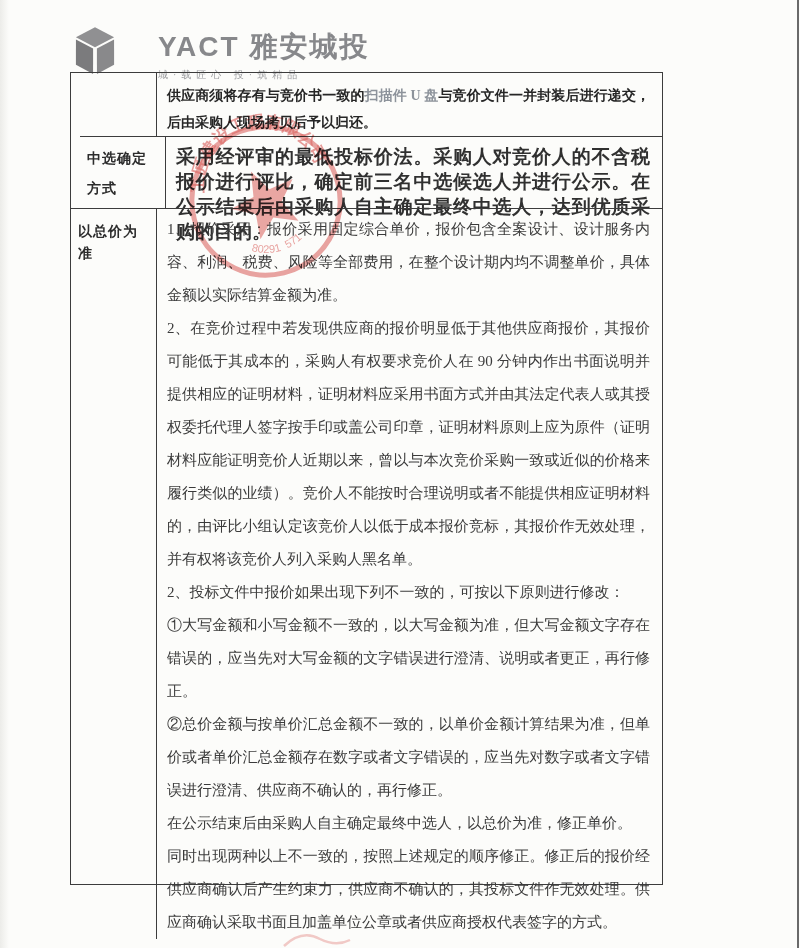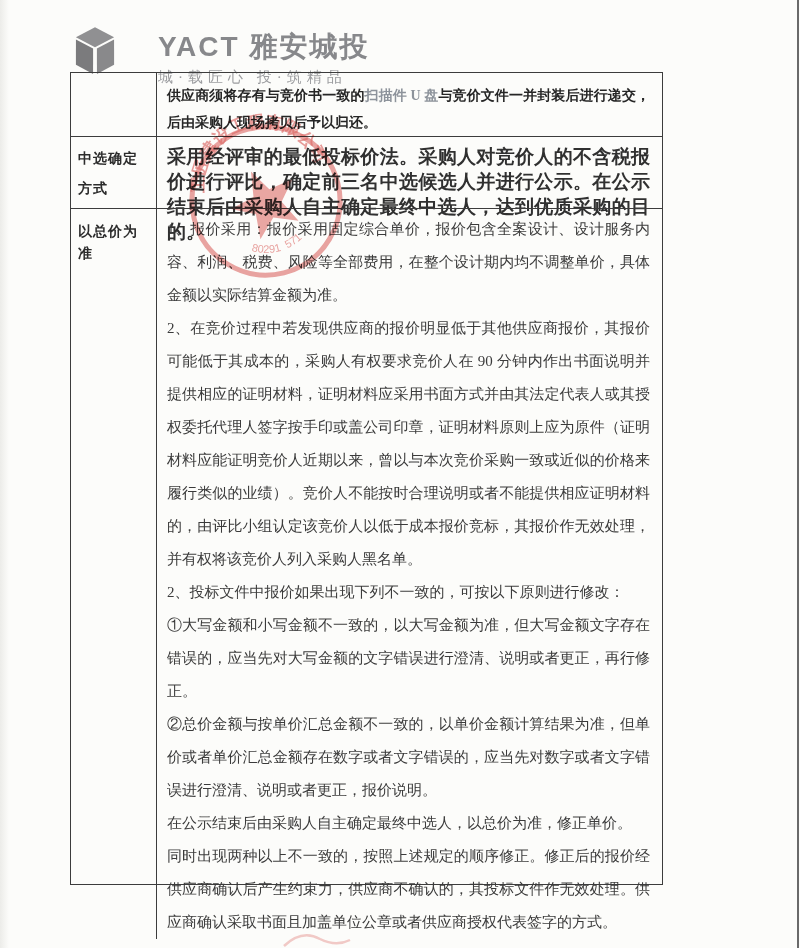--- a/index.html
+++ b/index.html
@@ -17,39 +17,39 @@
     background:linear-gradient(90deg,#ecece9,rgba(236,236,233,0));}
   
   .logo{position:absolute;left:74px;top:26px;display:flex;align-items:flex-start;gap:24px;}
   .logo-cube{width:42px;height:50px;}
   .logo-texts{margin-left:18px;padding-top:6px;}
   .brand{
     font-family:"Liberation Sans","DejaVu Sans",sans-serif;
     font-weight:bold;font-size:28px;letter-spacing:2px;color:#87888b;line-height:30px;
   }
   .tagline{
-    margin-top:6px;font-size:15px;letter-spacing:5px;color:#9c9da0;
+    margin-top:6px;font-size:10px;letter-spacing:5px;color:#9c9da0;
     font-family:"Liberation Serif","DejaVu Serif",serif;
   }
   
   .doc-table{
     position:absolute;left:70px;top:72px;width:593px;height:813px;
     border:1.5px solid #3c3c3c;box-sizing:border-box;
     background:transparent;display:flex;flex-direction:column;
   }
   .t-row{display:flex;box-sizing:border-box;}
   .t-row + .t-row{border-top:1px solid #3c3c3c;}
   .t-head{
     width:86px;flex:0 0 86px;border-right:1px solid #3c3c3c;box-sizing:border-box;
     font-weight:bold;font-size:14px;color:#2c2c2c;line-height:30px;
     padding:8px 7px 0 7px;letter-spacing:1px;
   }
   .t-body{flex:1;box-sizing:border-box;padding:8px 12px 0 10px;text-align:justify;}
   .row-1{height:72px;}
-  .row-2{height:72px;}
+  .row-2{height:72px;margin-left:9px;}
   .row-3{flex:1;}
   .row-1 .t-body{font-weight:bold;font-size:14px;line-height:27px;color:#262626;padding-top:9px;}
   .row-2 .t-body{font-weight:bold;font-size:19px;line-height:25px;color:#303030;padding-top:7px;}
   .row-2 .t-head{padding-top:7px;}
   .row-3 .t-head{padding-top:12px;line-height:22px;}
   .row-3 .t-body{font-size:15px;line-height:33px;color:#3b3b3b;padding-top:4px;}
   .row-3 .t-body p{margin:0;}
   .hl-gray{color:#8d939b;}
   
   .stamp{
@@ -96,21 +96,21 @@
       <div class="t-body">采用经评审的最低投标价法。采购人对竞价人的不含税报价进行评比，确定前三名中选候选人并进行公示。在公示结束后由采购人自主确定最终中选人，达到优质采购的目的。</div>
     </div>
 
     <div class="t-row row-3">
       <div class="t-head">以总价为准</div>
       <div class="t-body">
           <p>1、报价采用：报价采用固定综合单价，报价包含全案设计、设计服务内容、利润、税费、风险等全部费用，在整个设计期内均不调整单价，具体金额以实际结算金额为准。</p>
           <p>2、在竞价过程中若发现供应商的报价明显低于其他供应商报价，其报价可能低于其成本的，采购人有权要求竞价人在 90 分钟内作出书面说明并提供相应的证明材料，证明材料应采用书面方式并由其法定代表人或其授权委托代理人签字按手印或盖公司印章，证明材料原则上应为原件（证明材料应能证明竞价人近期以来，曾以与本次竞价采购一致或近似的价格来履行类似的业绩）。竞价人不能按时合理说明或者不能提供相应证明材料的，由评比小组认定该竞价人以低于成本报价竞标，其报价作无效处理，并有权将该竞价人列入采购人黑名单。</p>
           <p>2、投标文件中报价如果出现下列不一致的，可按以下原则进行修改：</p>
           <p>①大写金额和小写金额不一致的，以大写金额为准，但大写金额文字存在错误的，应当先对大写金额的文字错误进行澄清、说明或者更正，再行修正。</p>
-          <p>②总价金额与按单价汇总金额不一致的，以单价金额计算结果为准，但单价或者单价汇总金额存在数字或者文字错误的，应当先对数字或者文字错误进行澄清、说明或者更正，报价说明。</p>
+          <p>②总价金额与按单价汇总金额不一致的，以单价金额计算结果为准，但单价或者单价汇总金额存在数字或者文字错误的，应当先对数字或者文字错误进行澄清、供应商不确认的，再行修正。</p>
           <p>在公示结束后由采购人自主确定最终中选人，以总价为准，修正单价。</p>
           <p>同时出现两种以上不一致的，按照上述规定的顺序修正。修正后的报价经供应商确认后产生约束力，供应商不确认的，其投标文件作无效处理。供应商确认采取书面且加盖单位公章或者供应商授权代表签字的方式。</p>
         </div>
     </div>
 
   </div>
 
   <svg class="stamp" viewBox="0 0 220 220">
     <defs>
       <path id="arcTop" d="M 52.8 102.9 A 58 58 0 1 1 167.2 102.9" fill="none"></path>

